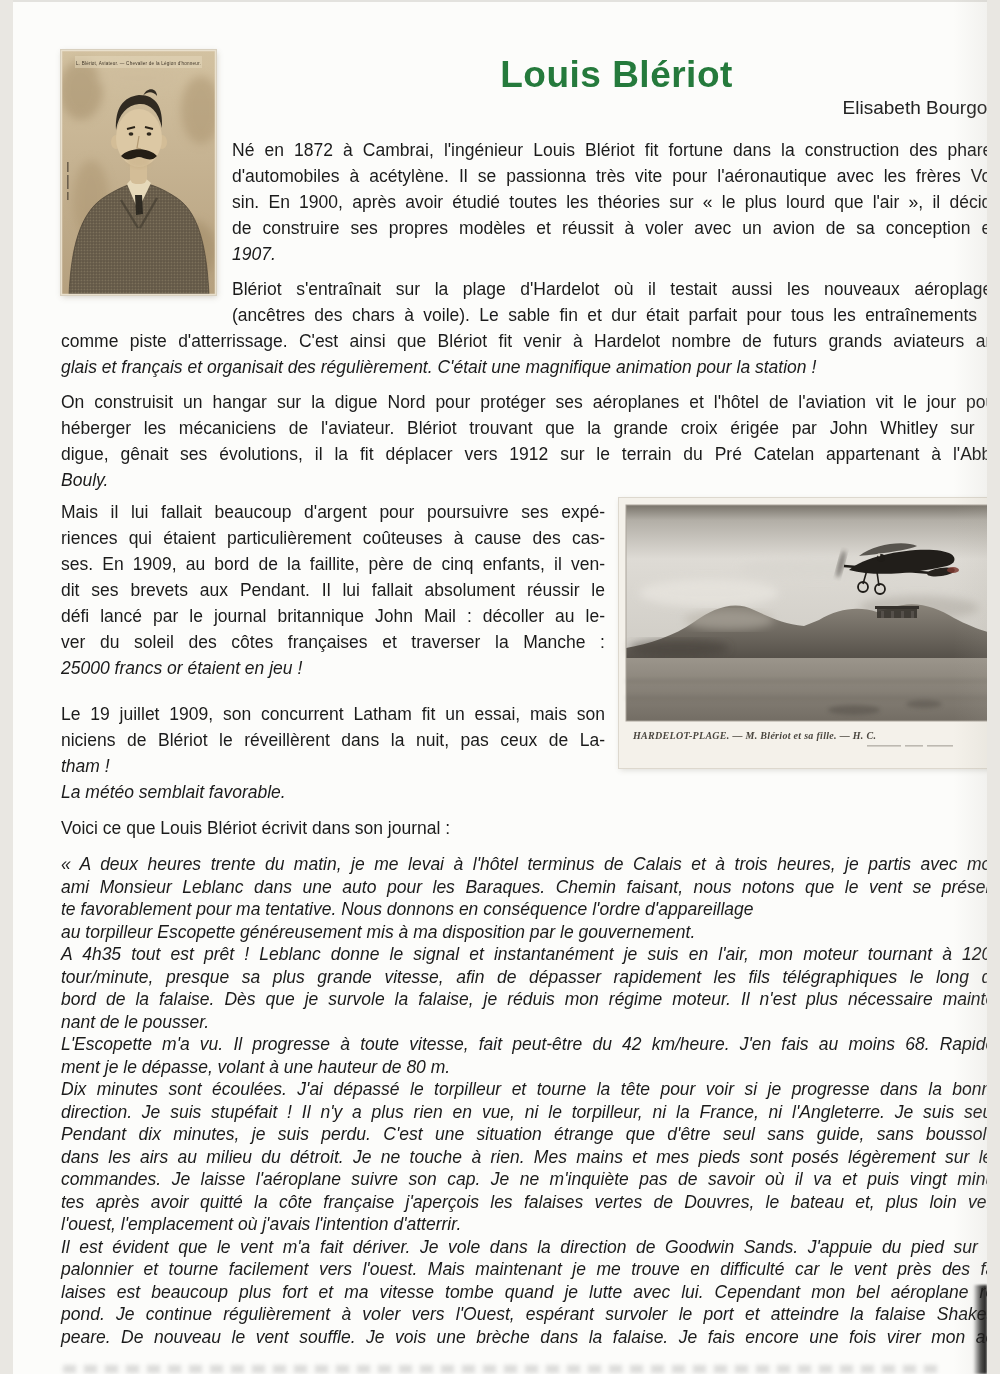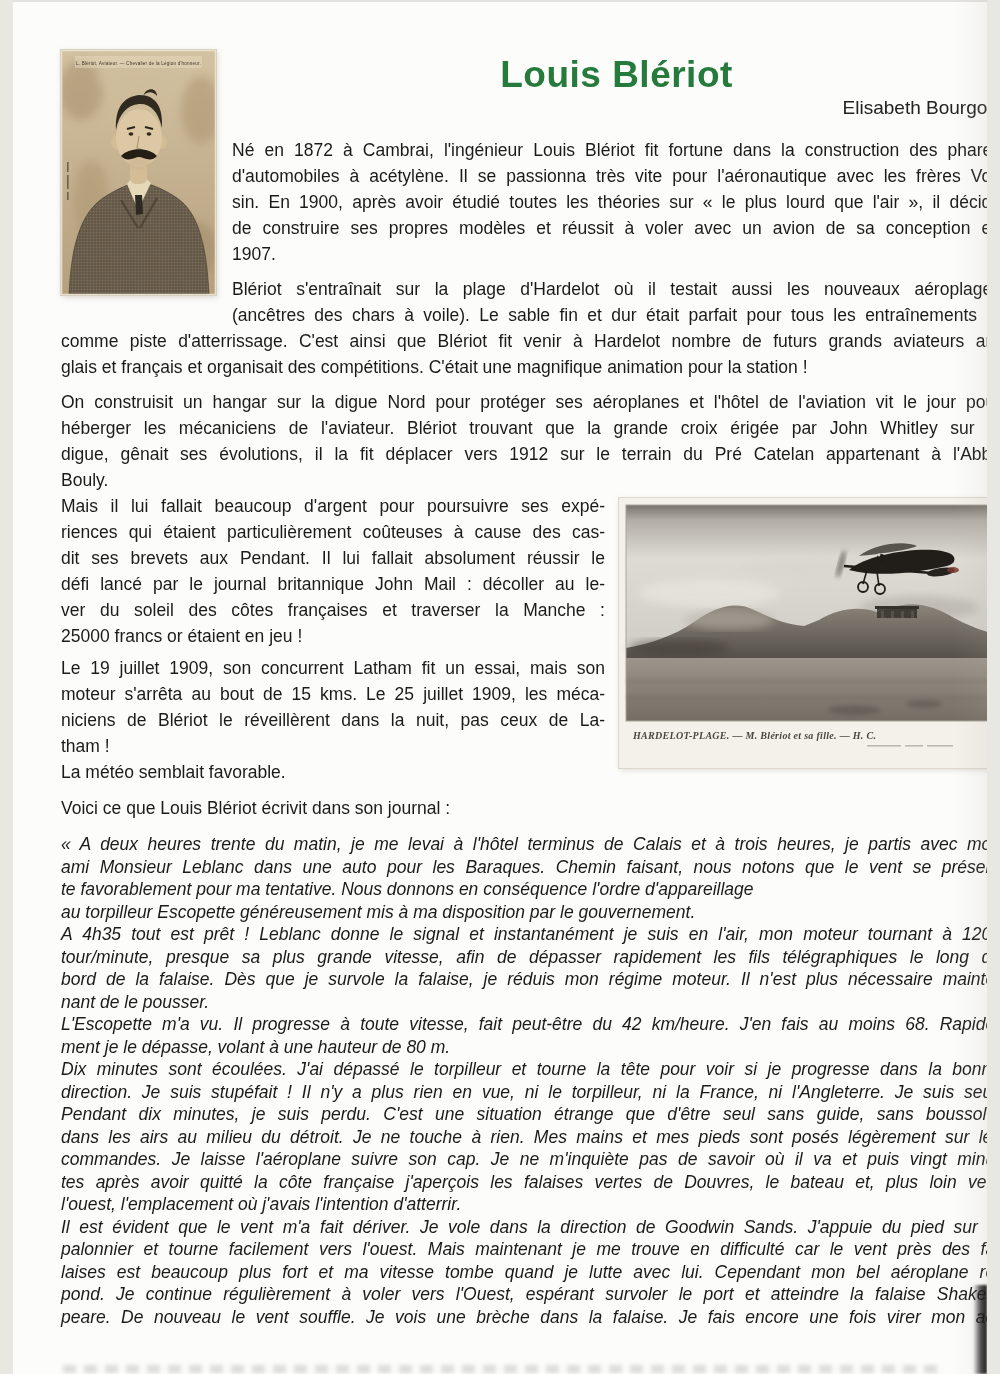--- a/index.html
+++ b/index.html
@@ -14,26 +14,26 @@
     pointer-events:none;
   }
   .content{position:absolute;left:48px;top:0;width:940px;}
   h1.title{
     margin:54px 0 0;text-align:center;
     font-size:37px;line-height:41px;font-weight:bold;letter-spacing:.5px;
   }
   .author{ text-align:right;font-size:19px;line-height:26px;color:#222; }
   .para{ font-size:17.5px;line-height:26px; }
   .ln{ text-align:justify;text-align-last:justify;-moz-text-align-last:justify; }
-  .ln.nj{ text-align-last:left;-moz-text-align-last:left; }
+  .ln.nj{ text-align-last:left;font-style:italic;-moz-text-align-last:left; }
   #p1{margin-top:16px}
   #p2{margin-top:9px}
   #p3{margin-top:9px}
-  #p4{}
-  #p5{margin-top:6px}
+  #p4{margin-top:6px}
+  #p5{margin-top:20px}
   #intro{margin:10px 0 11px;font-size:17.5px;line-height:26px;}
   #quote{margin-top:12px;font-size:17.5px;line-height:22.5px;font-style:italic;}
   .portrait-float{
     float:left;width:155px;height:245px;margin:50px 16px 28px 0;
     box-shadow:0 0 0 1px #d8d0bf, 1px 2px 6px rgba(90,80,60,.25);
     background:#c7b untied;
     background:#c7b392;
   }
   .postcard-float{
     float:right;width:382px;height:270px;margin:5px 0 8px 14px;
@@ -128,21 +128,21 @@
         <div class="ln">Né en 1872 à Cambrai, l'ingénieur Louis Blériot fit fortune dans la construction des phares</div>
         <div class="ln">d'automobiles à acétylène. Il se passionna très vite pour l'aéronautique avec les frères Voi-</div>
         <div class="ln">sin. En 1900, après avoir étudié toutes les théories sur « le plus lourd que l'air », il décida</div>
         <div class="ln">de construire ses propres modèles et réussit à voler avec un avion de sa conception en</div>
         <div class="ln nj">1907.</div>
       </div>
     <div class="para" id="p2">
         <div class="ln">Blériot s'entraînait sur la plage d'Hardelot où il testait aussi les nouveaux aéroplages</div>
         <div class="ln">(ancêtres des chars à voile). Le sable fin et dur était parfait pour tous les entraînements et</div>
         <div class="ln">comme piste d'atterrissage. C'est ainsi que Blériot fit venir à Hardelot nombre de futurs grands aviateurs an-</div>
-        <div class="ln nj">glais et français et organisait des compétitions. C'était une magnifique animation pour la station !</div>
+        <div class="ln nj">glais et français et organisait des régulièrement. C'était une magnifique animation pour la station !</div>
       </div>
     <div class="para" id="p3">
         <div class="ln">On construisit un hangar sur la digue Nord pour protéger ses aéroplanes et l'hôtel de l'aviation vit le jour pour</div>
         <div class="ln">héberger les mécaniciens de l'aviateur. Blériot trouvant que la grande croix érigée par John Whitley sur la</div>
         <div class="ln">digue, gênait ses évolutions, il la fit déplacer vers 1912 sur le terrain du Pré Catelan appartenant à l'Abbé</div>
         <div class="ln nj">Bouly.</div>
       </div>
 
     <div class="postcard-float">
       <svg width="382" height="270" viewBox="0 0 382 270">
@@ -215,28 +215,28 @@
           <rect x="248" y="247" width="34" height="1.6" fill="#9a958c"></rect>
           <rect x="286" y="247" width="18" height="1.6" fill="#9a958c"></rect>
           <rect x="308" y="247" width="26" height="1.6" fill="#9a958c"></rect>
         </g>
       </svg>
     </div>
 
     <div class="para" id="p4">
         <div class="ln">Mais il lui fallait beaucoup d'argent pour poursuivre ses expé-</div>
         <div class="ln">riences qui étaient particulièrement coûteuses à cause des cas-</div>
+        <div class="ln">ses. En 1909, au bord de la faillite, père de cinq enfants, il ven-</div>
         <div class="ln">dit ses brevets aux Pendant. Il lui fallait absolument réussir le</div>
         <div class="ln">défi lancé par le journal britannique John Mail : décoller au le-</div>
         <div class="ln">ver du soleil des côtes françaises et traverser la Manche :</div>
         <div class="ln nj">25000 francs or étaient en jeu !</div>
       </div>
     <div class="para" id="p5">
         <div class="ln">Le 19 juillet 1909, son concurrent Latham fit un essai, mais son</div>
-        <div class="ln">moteur s'arrêta au bout de 15 kms. Le 25 juillet 1909, les méca-</div>
         <div class="ln">niciens de Blériot le réveillèrent dans la nuit, pas ceux de La-</div>
         <div class="ln nj">tham !</div>
         <div class="ln nj">La météo semblait favorable.</div>
       </div>
 
     <p id="intro">Voici ce que Louis Blériot écrivit dans son journal :</p>
     <div id="quote">
         <div class="ln">« A deux heures trente du matin, je me levai à l'hôtel terminus de Calais et à trois heures, je partis avec mon</div>
         <div class="ln">ami Monsieur Leblanc dans une auto pour les Baraques. Chemin faisant, nous notons que le vent se présen-</div>
         <div class="ln nj">te favorablement pour ma tentative. Nous donnons en conséquence l'ordre d'appareillage</div>

